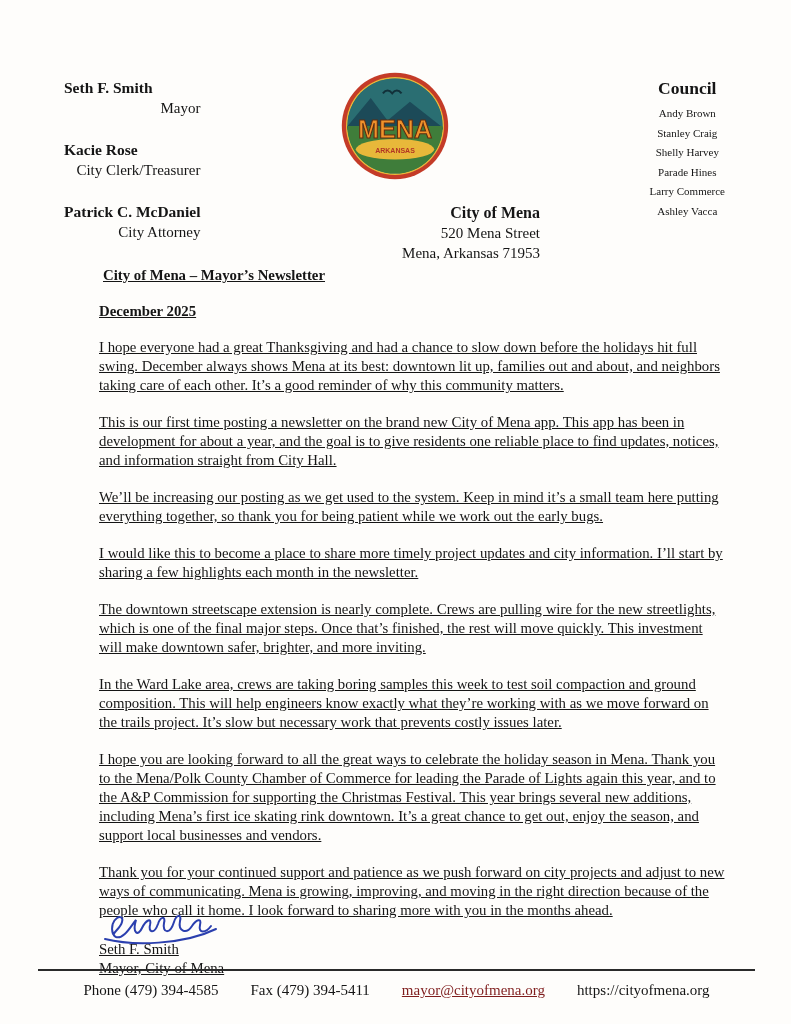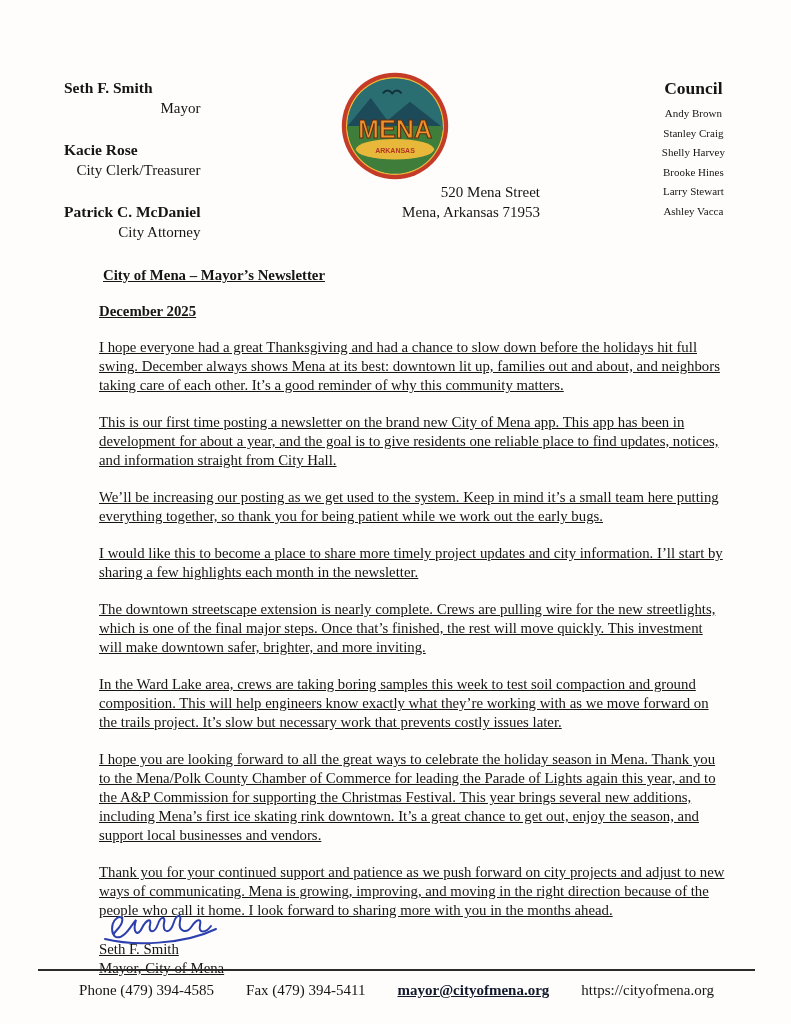--- a/index.html
+++ b/index.html
@@ -38,21 +38,21 @@
 
   
   .signature-block { margin-top: -30px; }
   .signature-svg { display: block; margin-left: 2px; margin-bottom: -8px; }
   .sig-name { font-size: 14.8px; line-height: 19px; }
   .sig-role { font-size: 14.8px; line-height: 19px; }
 
   
   .footer-rule { position: absolute; left: 38px; right: 36px; top: 969px; border-top: 2px solid #2a2a2a; }
   .footer { position: absolute; left: 38px; right: 36px; top: 982px; display: flex; justify-content: center; gap: 32px; font-size: 15px; text-align: center; }
-  .footer .email { text-decoration: underline; color: #0f172a; cursor: pointer; font-weight: bold; }
+  .footer .email { text-decoration: underline; color: #7f1d1d; cursor: pointer; }
 
   svg text { font-family: "Liberation Sans", sans-serif; }
 </style>
 </head>
 <body>
 
 <div class="page">
 
   <div class="officials">
     <div class="official">
@@ -84,31 +84,32 @@
           <rect x="9" y="9" width="102" height="55" fill="#2a6e72"></rect>
           <polygon points="6,64 34,30 52,54 76,34 114,64" fill="#1c4a58"></polygon>
           <rect x="9" y="60" width="102" height="51" fill="#3f7d3a"></rect>
           <path d="M47 25 q5 -6 10 0 q5 -6 10 0" stroke="#12313a" stroke-width="2.2" fill="none"></path>
           <ellipse cx="60" cy="85" rx="42" ry="11" fill="#e8b83a"></ellipse>
         </g>
         <text x="60" y="73" text-anchor="middle" font-size="27" font-weight="bold" fill="#f0922b" stroke="#5f2c10" stroke-width="1.1">MENA</text>
         <text x="60" y="89" text-anchor="middle" font-size="7.5" font-weight="bold" fill="#b23524">ARKANSAS</text>
       </svg>
     </div>
+    <div class="org-name">City of Mena</div>
     <div class="org-addr">520 Mena Street</div>
     <div class="org-addr">Mena, Arkansas 71953</div>
   </div>
 
   <div class="council">
     <div class="council-heading">Council</div>
     <div class="council-member">Andy Brown</div>
     <div class="council-member">Stanley Craig</div>
     <div class="council-member">Shelly Harvey</div>
-    <div class="council-member">Brooke Hines</div>
-    <div class="council-member">Larry Stewart</div>
+    <div class="council-member">Parade Hines</div>
+    <div class="council-member">Larry Commerce</div>
     <div class="council-member">Ashley Vacca</div>
   </div>
 
   <div class="letter">
     <div class="letter-title">City of Mena – Mayor’s Newsletter</div>
     <div class="letter-date">December 2025</div>
 
     <p>I hope everyone had a great Thanksgiving and had a chance to slow down before the holidays hit full swing. December always shows Mena at its best: downtown lit up, families out and about, and neighbors taking care of each other. It’s a good reminder of why this community matters.</p>
     <p>This is our first time posting a newsletter on the brand new City of Mena app. This app has been in development for about a year, and the goal is to give residents one reliable place to find updates, notices, and information straight from City Hall.</p>
     <p>We’ll be increasing our posting as we get used to the system. Keep in mind it’s a small team here putting everything together, so thank you for being patient while we work out the early bugs.</p>

